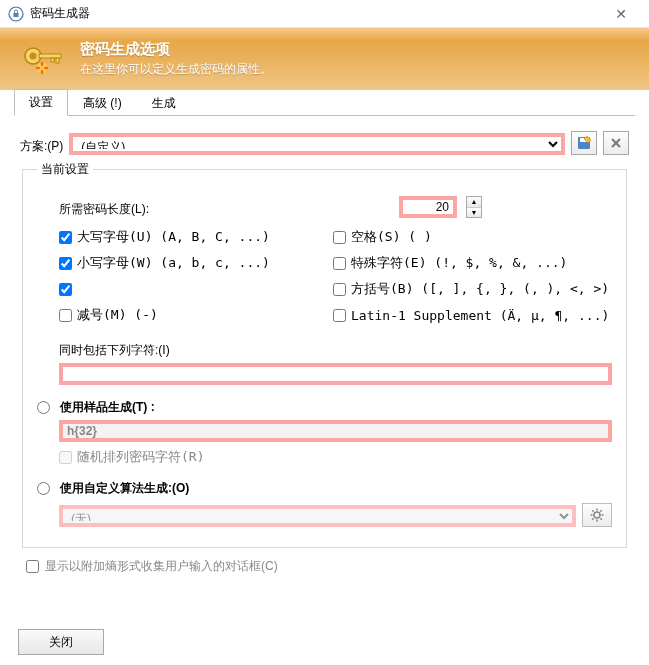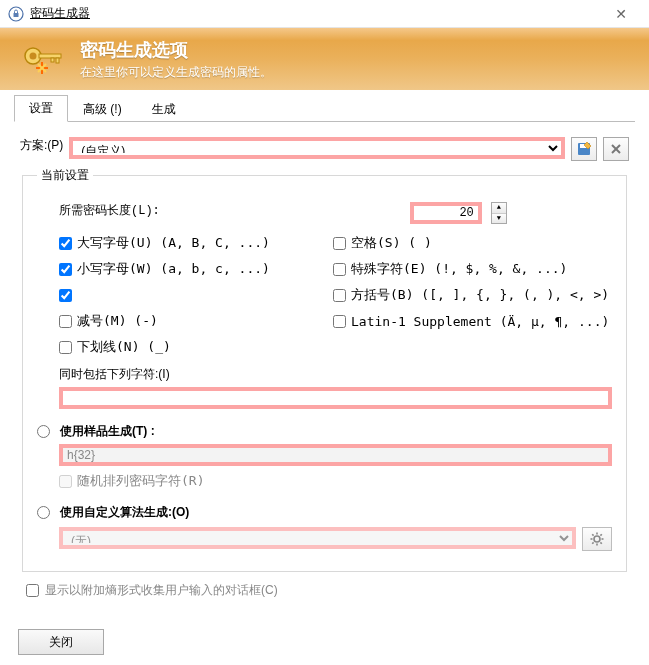--- a/index.html
+++ b/index.html
@@ -19,41 +19,41 @@
     border-bottom: 1px solid #e5e5e5;
     display: flex;
     align-items: center;
     padding: 0 8px;
   }
   .titlebar-icon {
     width: 16px; height: 16px;
     margin-right: 6px;
     display: flex; align-items: center; justify-content: center;
   }
-  .titlebar-title { flex: 1; text-decoration: underline; }
+  .titlebar-title { flex: 1; }
   .titlebar-close { width: 40px; text-align: center; color: #666; font-size: 14px; cursor: default; }
   .banner {
     height: 62px;
     background: linear-gradient(180deg, #f5c88a 0%, #e8a84a 20%, #eab05a 48%, #f0c788 100%);
     display: flex;
     align-items: center;
     padding: 0 18px;
     position: relative;
     overflow: hidden;
   }
   .banner-key {
     width: 50px; height: 50px;
     margin-right: 12px;
     position: relative;
   }
   .banner-text { color: #fff; text-shadow: 0 1px 1px rgba(0,0,0,0.25); }
-  .banner-title { font-size: 18px; font-weight: bold; }
+  .banner-title { font-size: 15px; font-weight: bold; }
   .banner-sub { font-size: 12px; margin-top: 2px; }
   .tabstrip {
-    height: 32px;
+    height: 26px;
     display: flex;
     align-items: flex-end;
     padding: 8px 14px 0 14px;
     gap: 0;
   }
   .tab {
     padding: 4px 14px;
     border: 1px solid transparent;
     border-bottom: none;
     position: relative;
@@ -68,45 +68,45 @@
   .tabline {
     border-bottom: 1px solid #bcbcbc;
     margin: 0 14px;
     position: relative;
     top: -1px;
     z-index: 1;
   }
   .content {
     padding: 8px 20px 8px 20px;
   }
-  .row { display: flex; align-items: flex-start; margin: 6px 0; gap: 6px; }
+  .row { display: flex; align-items: flex-end; margin: 6px 0; gap: 6px; }
   .label-pre { white-space: nowrap; }
   select, input[type=text], input[type=number] {
     font: inherit;
     border: 4px solid #fca5a5;
     background: #fff;
     padding: 2px 4px;
     height: 22px;
   }
   select { height: 22px; }
   .scheme-select { flex: 1; min-width: 0; }
   .icon-btn {
     width: 26px; height: 24px;
     border: 1px solid #a8a8a8;
     background: linear-gradient(180deg,#fdfdfd,#ececec);
     display: flex; align-items: center; justify-content: center;
     cursor: default;
   }
   .radio-line { display: flex; align-items: center; gap: 6px; margin: 4px 0; font-weight: bold; }
   .radio-line input { margin: 0 4px 0 0; }
   .sub { margin-left: 22px; font-weight: normal; }
-  .lenrow { display:flex; align-items:flex-start; justify-content: flex-start; gap: 10px; margin: 8px 0 10px 0; font-family: Liberation Mono, monospace;}
+  .lenrow { display:flex; align-items:flex-end; justify-content: flex-start; gap: 10px; margin: 8px 0 10px 0;}
   .lenrow .spacer { width: 230px; display:inline-block;}
   .len-input {
-    width: 72px; text-align: right;
+    width: 58px; text-align: right;
     padding-right: 18px;
     position: relative;
   }
   .spinner {
     display: inline-flex; flex-direction: column;
     border: 1px solid #a8a8a8; height: 22px; width: 16px;
     margin-left: -1px;
   }
   .spinner div {
     flex:1; display:flex; align-items:center; justify-content:center;
@@ -117,21 +117,21 @@
   .check-cols {
     display: grid;
     grid-template-columns: 270px 1fr;
     row-gap: 8px;
     column-gap: 4px;
     margin: 4px 0 10px 0;
   }
   .chk { display:flex; align-items:center; gap: 5px; white-space: nowrap; font-family: "SimSun","NSimSun",monospace; font-size: 13px;}
   .chk input { margin:0; width:13px; height:13px; }
   .wide-input { width: 100%; }
-  .pattern-row input[type=text] { background:#f3f3f3; color:#888; }
+  .pattern-row input[type=text] { background:#f3f3f3; color:#888;font-weight:bold; }
   .pattern-row .chk { color:#888; }
   .algo-row select { flex:1; background:#f3f3f3; color:#666; }
   .gear-btn { background: linear-gradient(180deg,#fdfdfd,#ececec); width:30px; height:24px; border:1px solid #bdbdbd; display:flex; align-items:center; justify-content:center; }
   .footer {
     position: absolute;
     bottom: 10px; left: 0; right: 0;
     padding: 0 18px;
     display:flex; justify-content:space-between;
   }
   .btn {
@@ -259,24 +259,20 @@
 
         <label class="chk">
             <input type="checkbox" style="">
             <span>减号(M) (-)</span>
           </label>
         <label class="chk">
             <input type="checkbox" style="">
             <span>Latin-1 Supplement (Ä, µ, ¶, ...)</span>
           </label>
 
-        <label class="chk">
-            <input type="checkbox" style="">
-            <span>下划线(N) (_)</span>
-          </label>
         <span></span>
       </div>
 
       <div>同时包括下列字符:(I)</div>
       <div style="margin-top:4px;">
         <input type="text" class="wide-input" value="" style="">
       </div>
     </div>
 
     <div class="sec-divider"></div>

